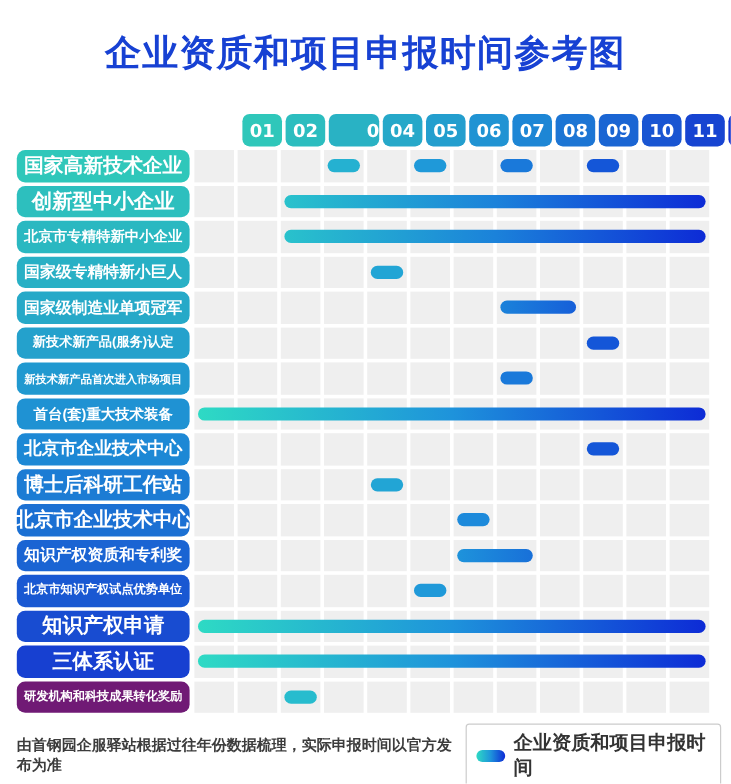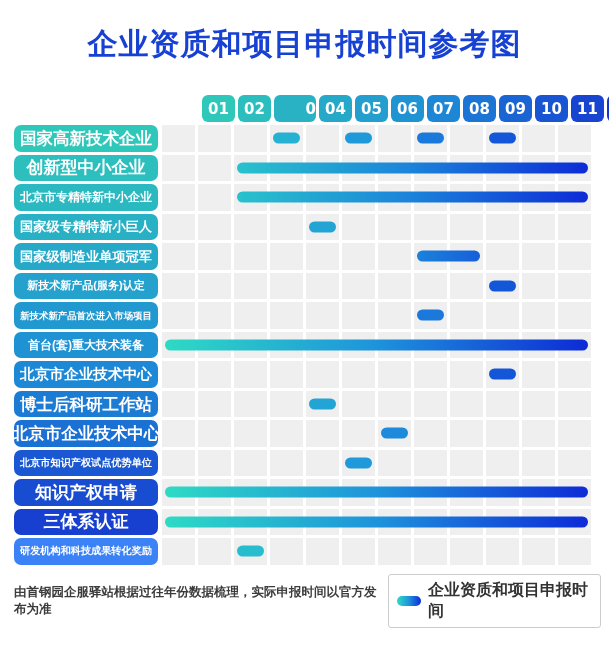--- a/index.html
+++ b/index.html
@@ -272,20 +272,38 @@
           <div class="cellbox"></div>
           <div class="cellbox"></div>
           <div class="cellbox"></div>
           <div class="cellbox"></div>
           <div class="cellbox"></div>
           <div class="cellbox"></div>
           <div class="bar" style="left: 219px; width: 27px; background: rgb(29, 138, 219);"></div>
         </div>
       </div>
       <div class="grow">
+        <div class="row-label" style="background: rgb(26, 100, 211); font-size: 13.2px;">知识产权资质和专利奖</div>
+        <div class="row-track">
+          <div class="cellbox"></div>
+          <div class="cellbox"></div>
+          <div class="cellbox"></div>
+          <div class="cellbox"></div>
+          <div class="cellbox"></div>
+          <div class="cellbox"></div>
+          <div class="cellbox"></div>
+          <div class="cellbox"></div>
+          <div class="cellbox"></div>
+          <div class="cellbox"></div>
+          <div class="cellbox"></div>
+          <div class="cellbox"></div>
+          <div class="bar" style="left: 219px; width: 63px; background: linear-gradient(90deg, rgb(30, 147, 219), rgb(24, 112, 217));"></div>
+        </div>
+      </div>
+      <div class="grow">
         <div class="row-label" style="background: rgb(25, 88, 210); font-size: 10.1538px;">北京市知识产权试点优势单位</div>
         <div class="row-track">
           <div class="cellbox"></div>
           <div class="cellbox"></div>
           <div class="cellbox"></div>
           <div class="cellbox"></div>
           <div class="cellbox"></div>
           <div class="cellbox"></div>
           <div class="cellbox"></div>
           <div class="cellbox"></div>
@@ -326,21 +344,21 @@
           <div class="cellbox"></div>
           <div class="cellbox"></div>
           <div class="cellbox"></div>
           <div class="cellbox"></div>
           <div class="cellbox"></div>
           <div class="cellbox"></div>
           <div class="bar" style="left: 3px; width: 423px; background: linear-gradient(90deg, rgb(46, 218, 196), rgb(30, 147, 219), rgb(13, 43, 214));"></div>
         </div>
       </div>
       <div class="grow">
-        <div class="row-label" style="background: #3b82f6; font-size: 10.1538px;">研发机构和科技成果转化奖励</div>
+        <div class="row-label" style="background: #701a75; font-size: 10.1538px;">研发机构和科技成果转化奖励</div>
         <div class="row-track">
           <div class="cellbox"></div>
           <div class="cellbox"></div>
           <div class="cellbox"></div>
           <div class="cellbox"></div>
           <div class="cellbox"></div>
           <div class="cellbox"></div>
           <div class="cellbox"></div>
           <div class="cellbox"></div>
           <div class="cellbox"></div>

